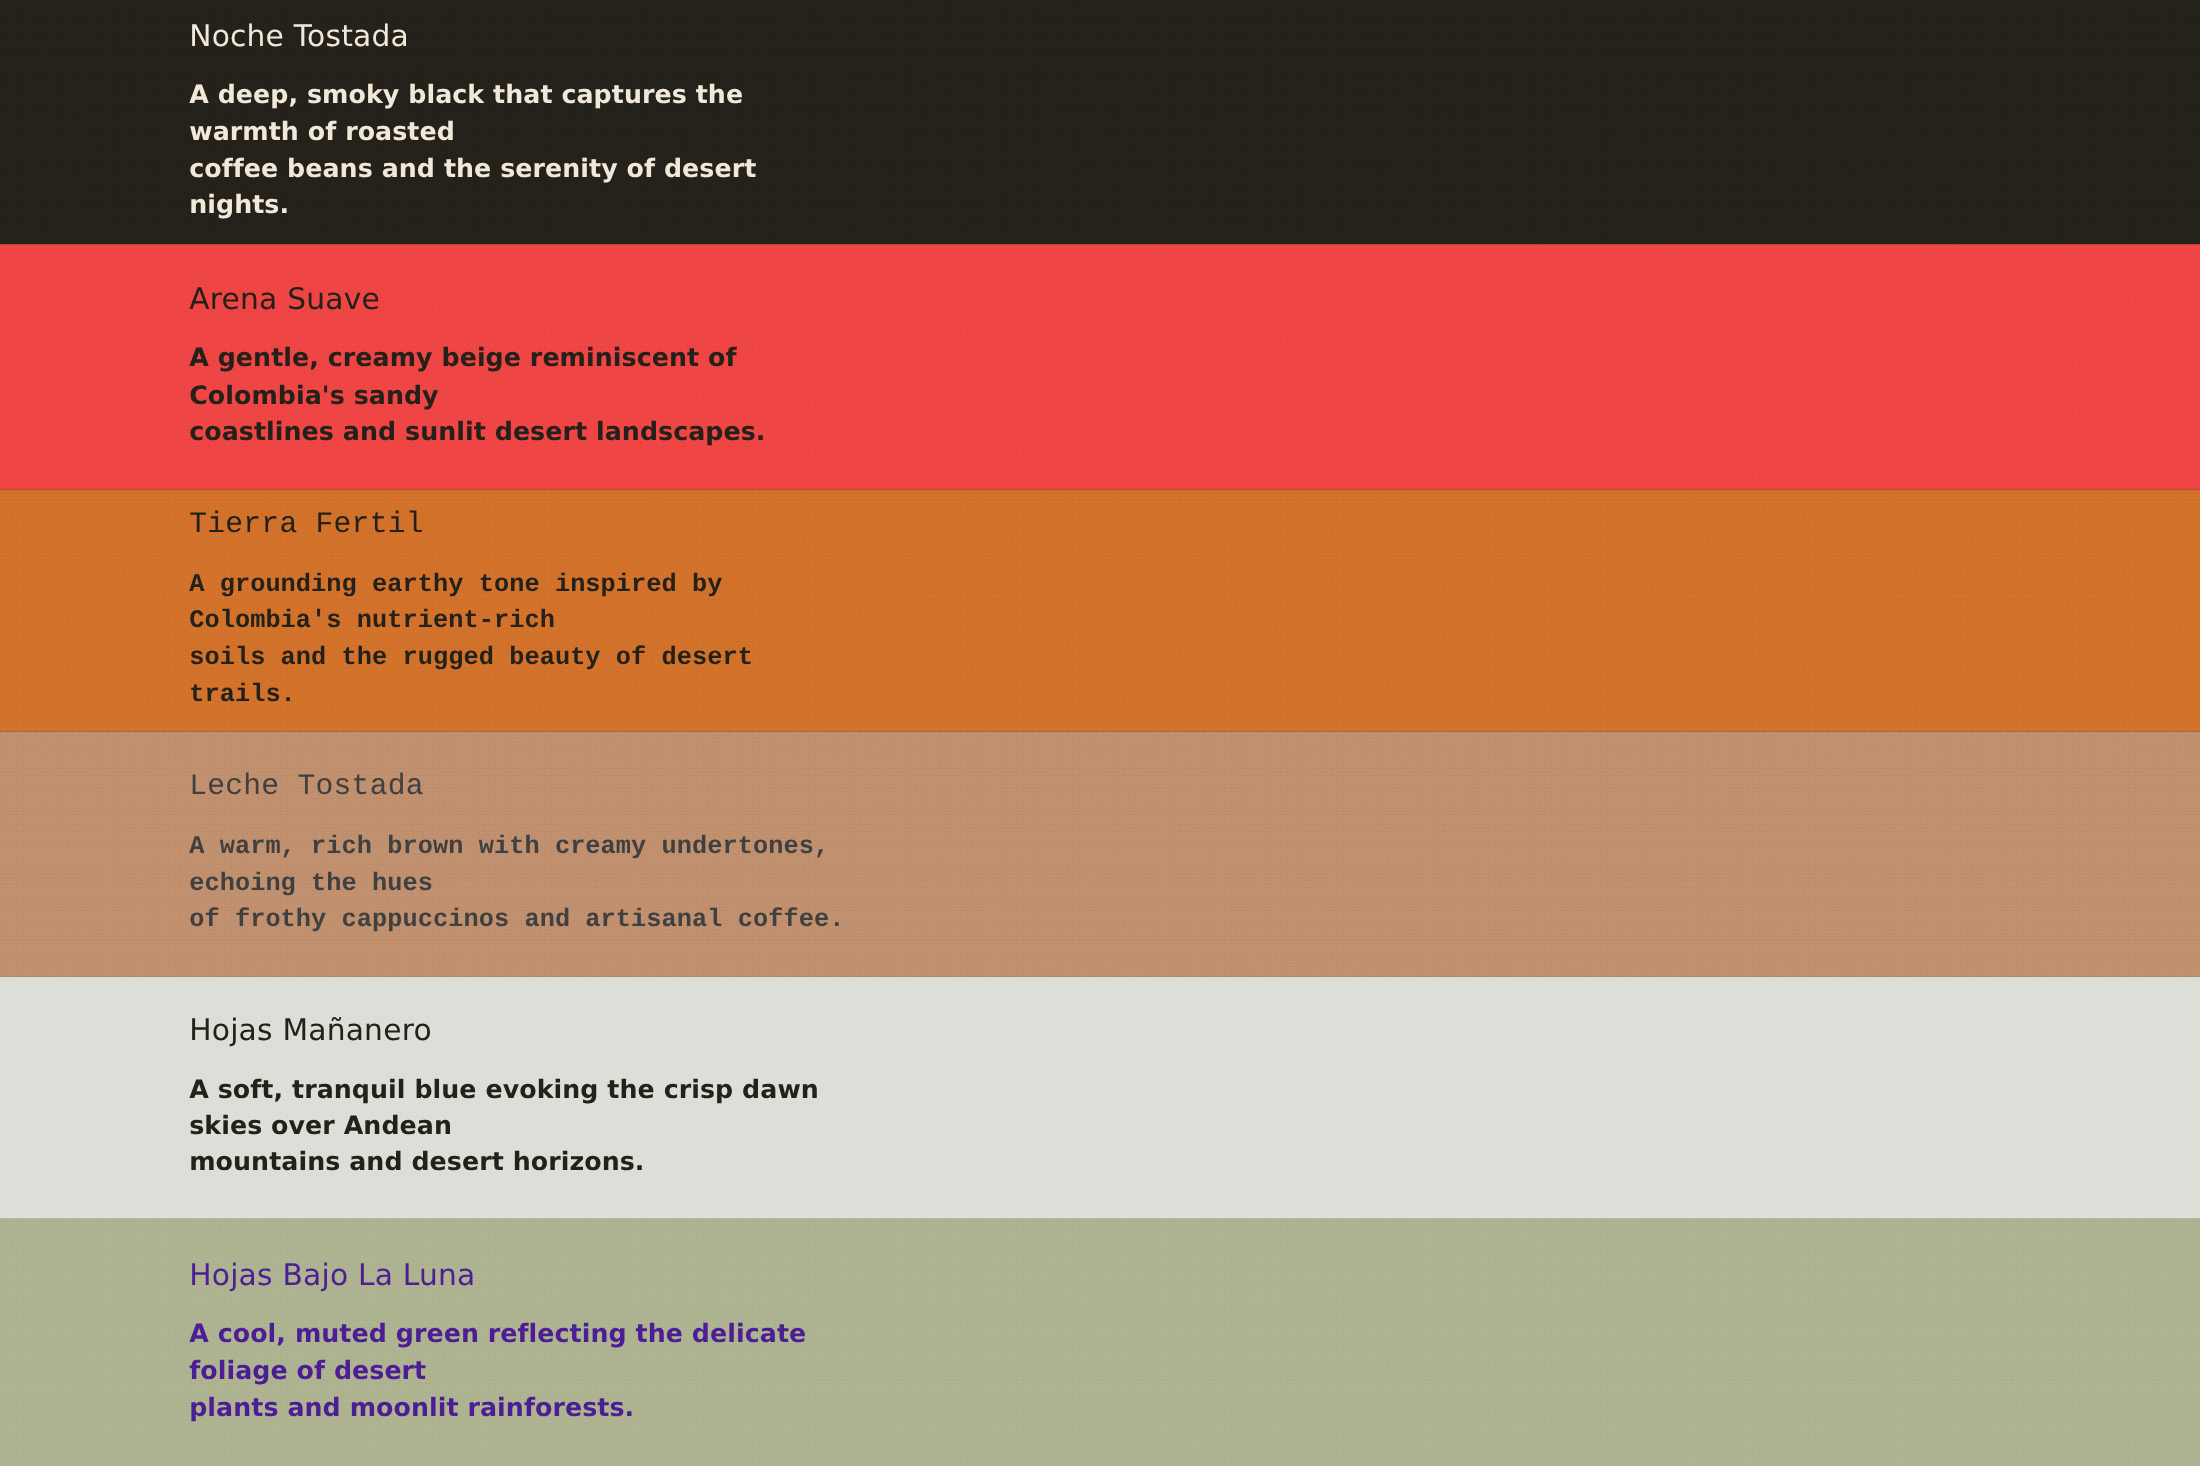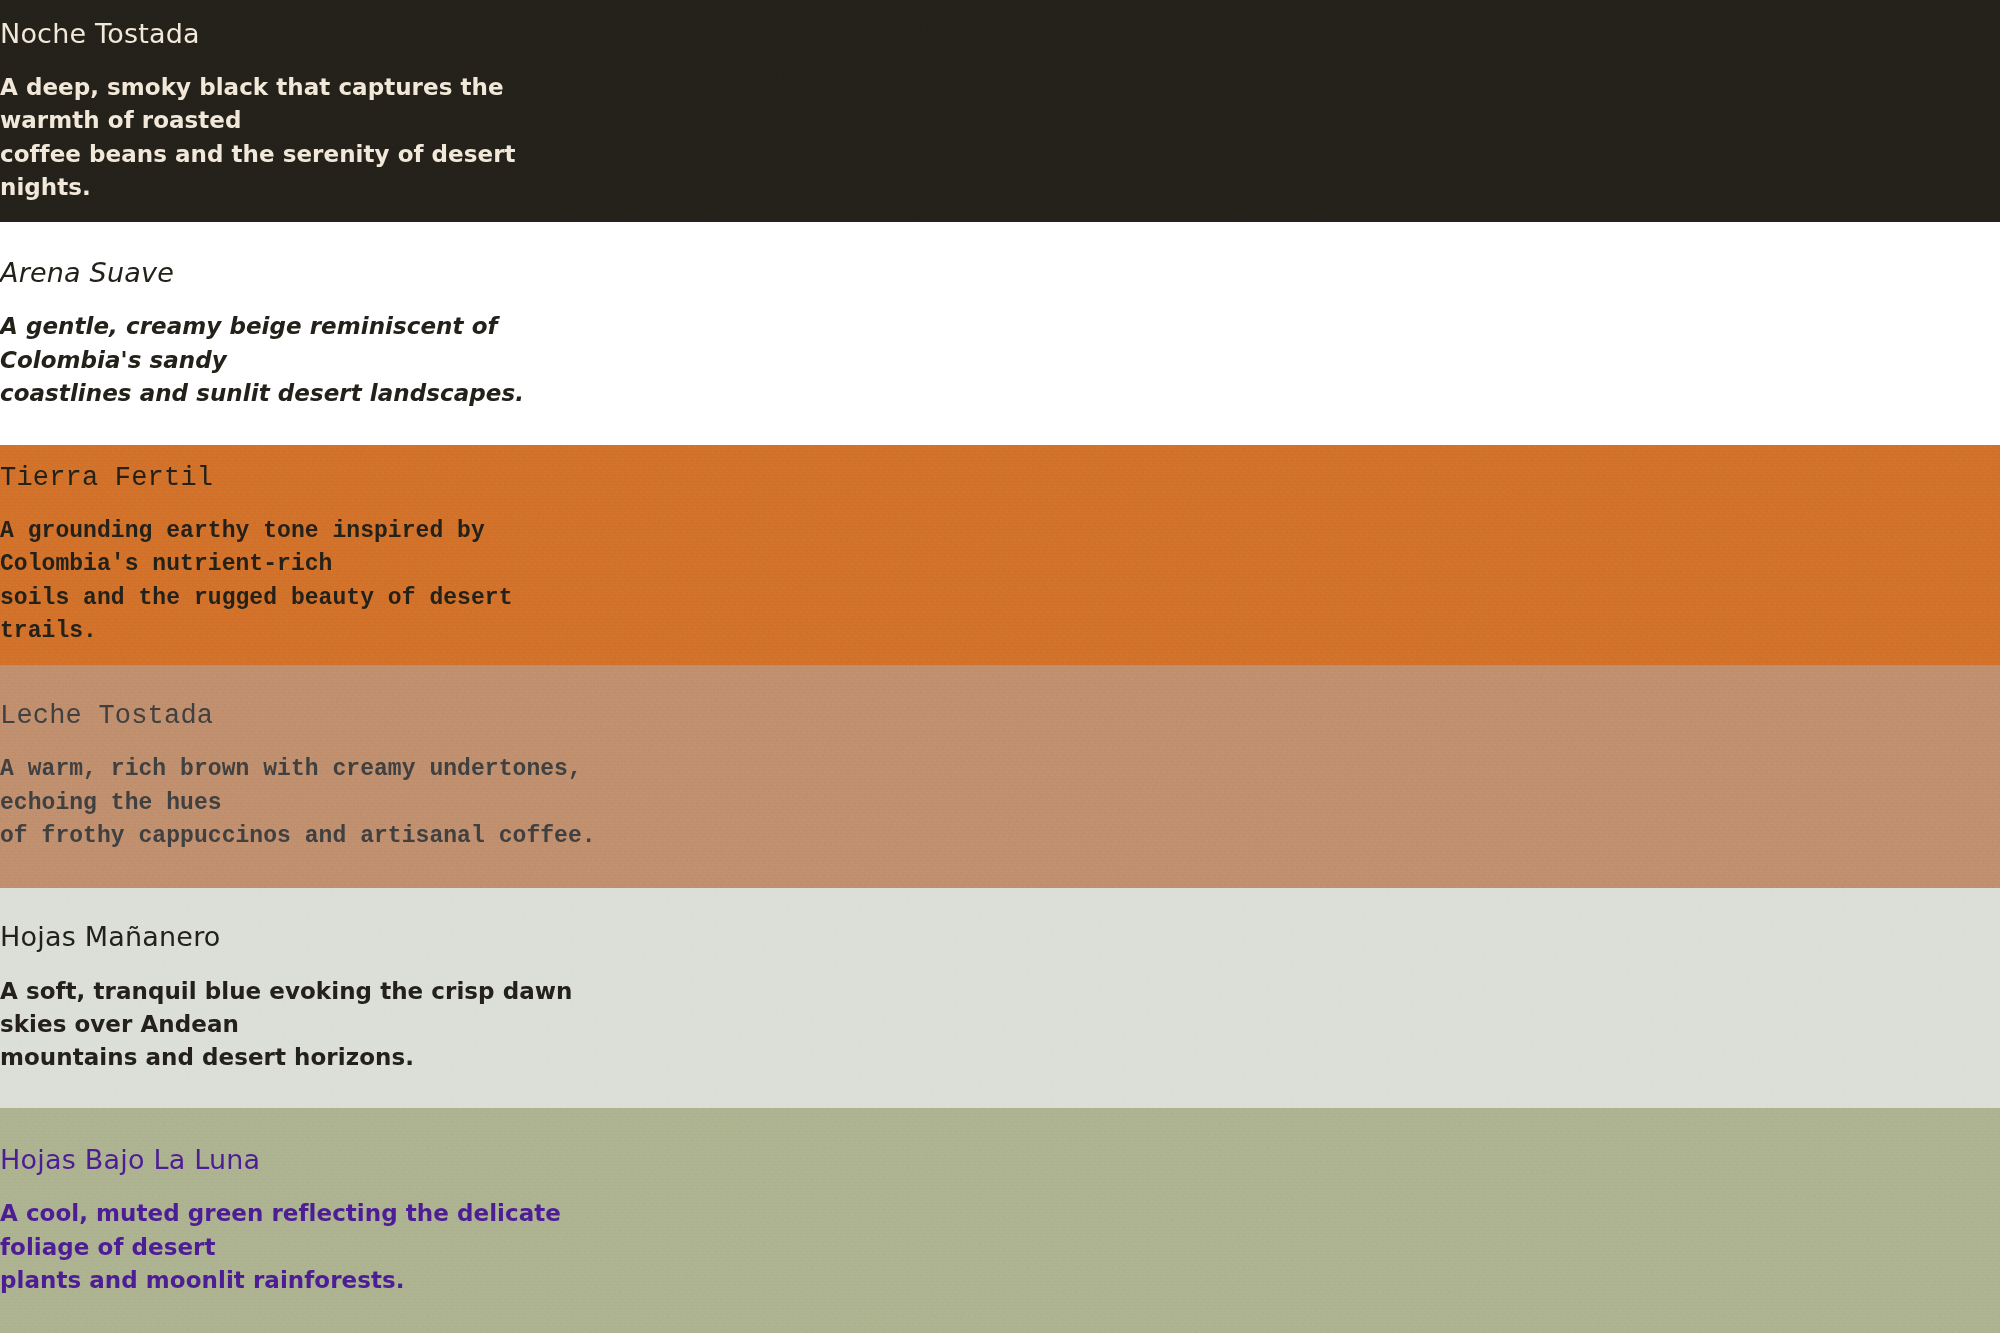--- a/index.html
+++ b/index.html
@@ -17,20 +17,21 @@
     display:flex;
     flex-direction:column;
   }
 
   .swatch {
     position:relative;
     width:100%;
     display:flex;
     flex-direction:column;
     justify-content:center;
+    padding-left:172px;
     overflow:hidden;
   }
 
   
   .swatch::after {
     content:"";
     position:absolute;
     inset:0;
     pointer-events:none;
     opacity:0.055;
@@ -79,21 +80,21 @@
 <div id="palette">
 
   <section class="swatch band-0" style="background-color: rgb(35, 33, 25); color: rgb(242, 232, 217);">
     <div class="swatch-inner">
       <h2 class="swatch-name">Noche Tostada</h2>
       <p class="swatch-desc">A deep, smoky black that captures the warmth of roasted
 coffee beans and the serenity of desert nights.</p>
     </div>
   </section>
 
-  <section class="swatch band-1" style="background-color: #ffffff; color: rgb(35, 33, 25); font-style: italic;">
+  <section class="swatch band-1" style="background-color: #ef4444; color: rgb(35, 33, 25);">
     <div class="swatch-inner">
       <h2 class="swatch-name">Arena Suave</h2>
       <p class="swatch-desc">A gentle, creamy beige reminiscent of Colombia's sandy
 coastlines and sunlit desert landscapes.</p>
     </div>
   </section>
 
   <section class="swatch band-2" style="background-color: rgb(210, 113, 42); color: rgb(35, 33, 25);">
     <div class="swatch-inner">
       <h2 class="swatch-name">Tierra Fertil</h2>

